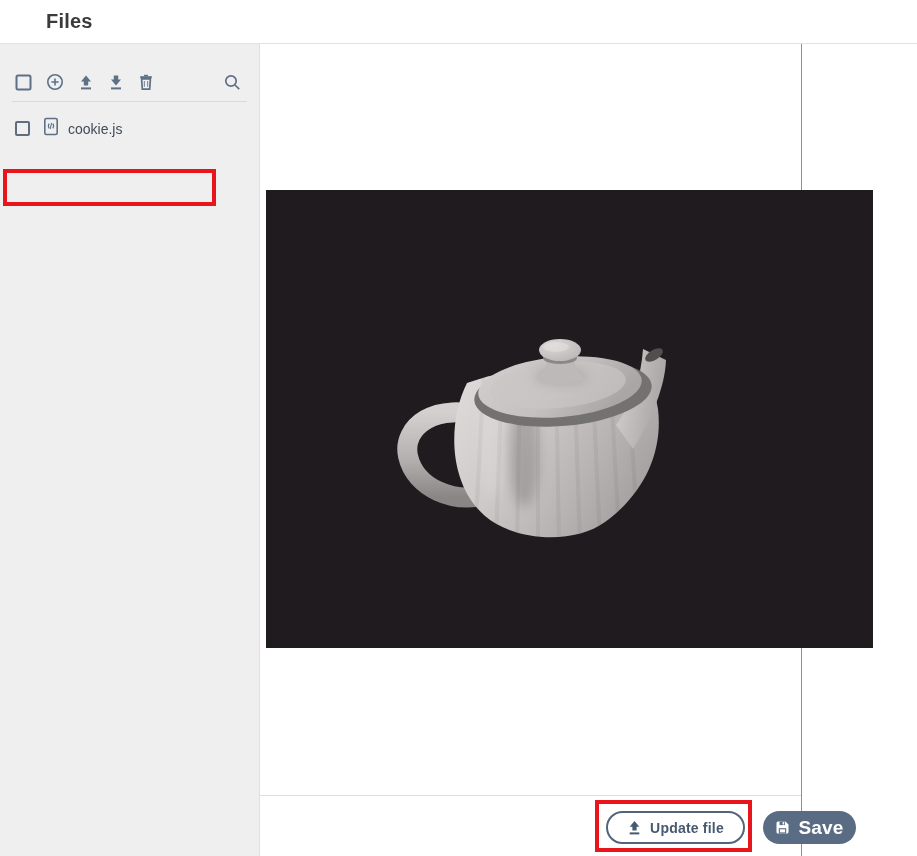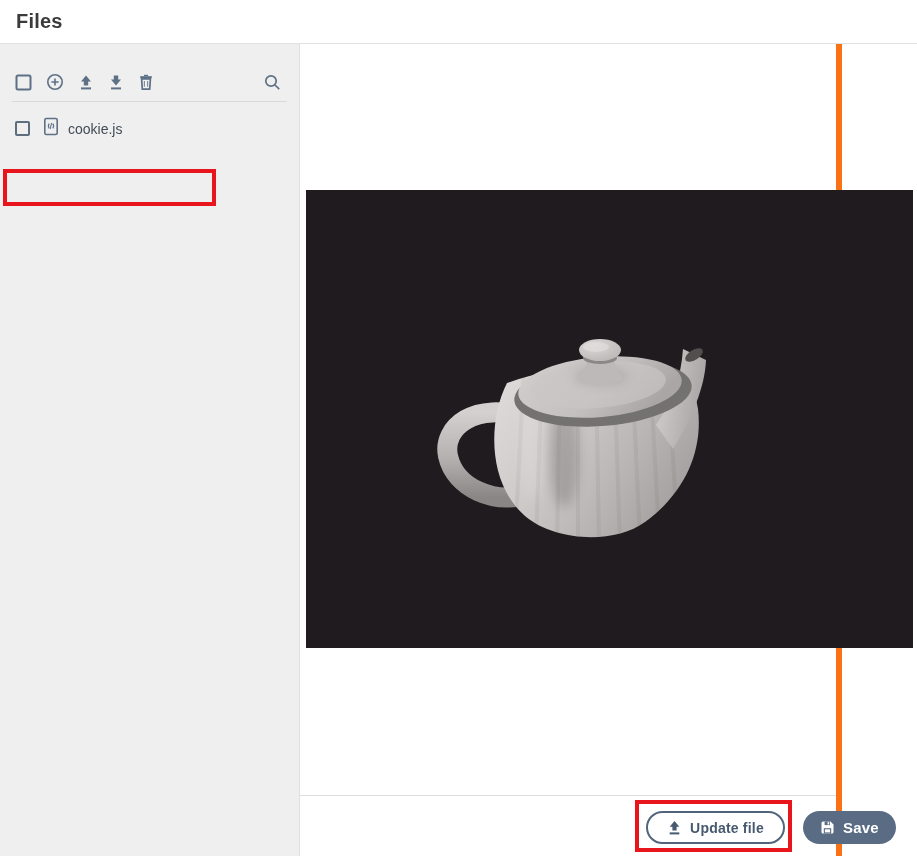--- a/index.html
+++ b/index.html
@@ -1,58 +1,58 @@
 <!DOCTYPE html>
 <html><head>
 <meta charset="utf-8">
 <style>
   * { box-sizing: border-box; margin: 0; padding: 0; }
   html, body { width: 917px; height: 856px; background: #ffffff;
     font-family: "Liberation Sans", sans-serif; overflow: hidden; }
 
   
-  .header { height: 44px; border-bottom: 1px solid #e2e2e2; background: #fff; }
+  .header { height: 44px; border-bottom: 1px solid #e2e2e2; background: #fff; padding-left: 30px; }
   .header .title { line-height: 43px; padding-left: 16px; font-size: 20px;
     font-weight: 700; color: #3b3b3b; letter-spacing: .2px; }
 
   
   .layout { display: flex; height: 812px; }
 
   
-  .sidebar { width: 300px; background: #efeff0; border-right: 1px solid #e0e0e0;
+  .sidebar { width: 260px; background: #efeff0; border-right: 1px solid #e0e0e0;
     position: relative; flex: none; }
   .toolbar { display: flex; align-items: center; padding: 29px 18px 0 15px; gap: 14px; }
   .toolbar .spacer { flex: 1; }
   .toolbar svg { display: block; cursor: pointer; }
   .toolbar-divider { border-top: 1px solid #d8dadb; margin: 10px 12px 0 12px; }
   .file-list { padding-top: 11px; }
   .file-row { height: 31px; display: flex; align-items: center; padding-left: 15px; cursor: pointer; }
   .checkbox { width: 15px; height: 15px; border: 2px solid #5e6e7e; border-radius: 2px;
     background: transparent; flex: none; position: relative; }
   .checkbox svg { position: absolute; left: -1px; top: -2px; }
   .file-icon { margin-left: 13px; flex: none; }
   .file-name { margin-left: 9px; font-size: 14px; color: #424c56; }
   .file-row.selected .file-name { color: #ff5722; }
 
   
   .main { width: 542px; flex: none; position: relative; background: #fff;
-    border-right: 6px solid #f97316; }
+    border-right: 1px solid #f97316; }
   .gutter { flex: 1; background: #fff; }
   .preview { position: absolute; left: 6px; top: 146px; width: 607px; height: 458px;
     background: #1f1b1e; }
   .footer-divider { position: absolute; left: 0; top: 751px; width: 100%;
     border-top: 1px solid #dedede; }
   .btn { position: absolute; display: inline-flex; align-items: center;
     justify-content: center; height: 33px; border-radius: 17px; font-weight: 700;
     font-size: 14px; cursor: pointer; gap: 8px; letter-spacing: .2px; }
   .btn svg { display: block; }
   .btn-update { left: 346px; top: 767px; width: 139px; background: #fff;
     border: 2px solid #52647c; color: #47596f; }
   .btn-save { left: 503px; top: 767px; width: 93px; background: #5a6c84;
-    border: none; color: #ffffff; font-size: 15px; }
+    border: none; color: #ffffff; font-size: 19px; }
 
   
   .annotation { position: absolute; border: 4px solid #e8151d; pointer-events: none; }
   .annotation-file { left: 3px; top: 125px; width: 213px; height: 37px; }
   .annotation-update { left: 335px; top: 756px; width: 157px; height: 52px; }
 </style>
 </head>
 <body>
 
 <div class="header">

